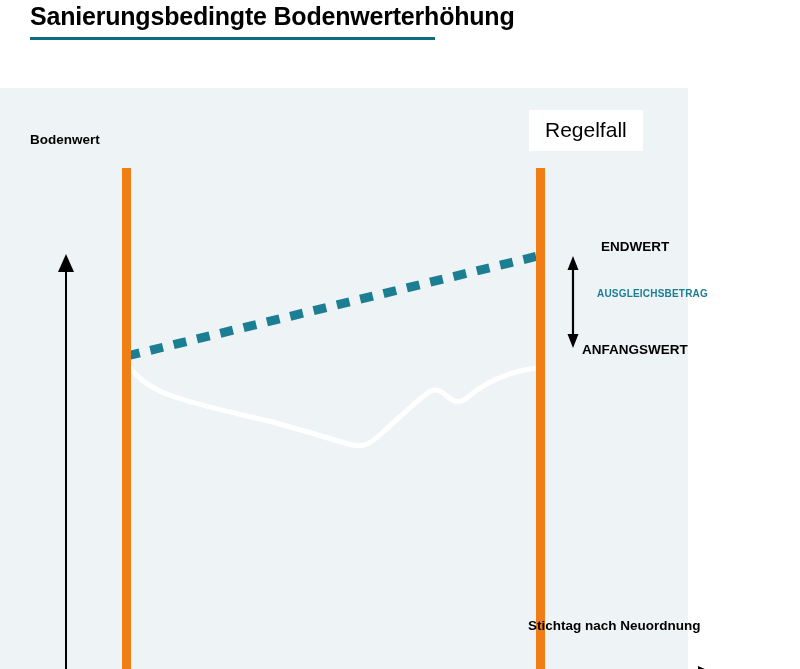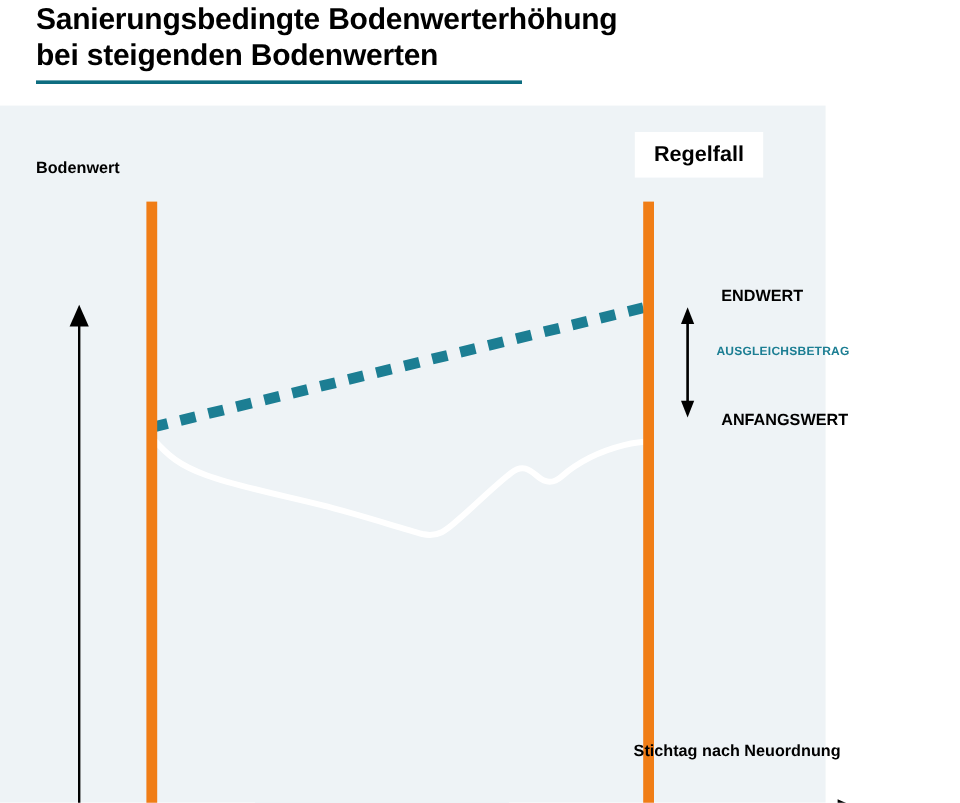--- a/index.html
+++ b/index.html
@@ -111,22 +111,22 @@
   #caption-left  { left: 59px; }
   #caption-right { left: 528px; }
 
   
   #regelfall-badge {
     position: absolute;
     left: 529px;
     top: 22px;
     background: #ffffff;
     padding: 8px 16px 9px 16px;
-    font-size: 18px;
-    font-weight: bold;
+    font-size: 21px;
+    font-weight: normal;
     color: #000000;
     white-space: nowrap;
   }
 
   
   #svg-layer {
     position: absolute;
     left: 0;
     top: 0;
     width: 800px;
@@ -136,39 +136,38 @@
   
   .value-label {
     position: absolute;
     font-size: 13.5px;
     font-weight: bold;
     color: #000000;
     white-space: nowrap;
     padding-left: 48px;
   }
   #label-endwert     { left: 553px; top: 151px; }
-  #label-anfangswert { left: 553px; top: 254px; }
+  #label-anfangswert { left: 534px; top: 254px; }
 
   #label-ausgleichsbetrag {
     position: absolute;
     left: 597px;
     top: 200px;
     font-size: 10px;
     font-weight: bold;
     color: #1c7e93;
     letter-spacing: 0.2px;
     white-space: nowrap;
   }
 </style>
 </head>
 <body>
 
 <div id="title-block">
   <span class="title-line" id="title-line-1">Sanierungsbedingte Bodenwerterhöhung</span>
-  <span class="title-line" id="title-line-2">bei steigenden Bodenwerten</span>
   <div id="title-rule"></div>
 </div>
 
 <div id="chart-panel">
 
   <div id="y-axis"></div>
   <div id="y-axis-head"></div>
 
   <div id="x-axis-head"></div>
 

